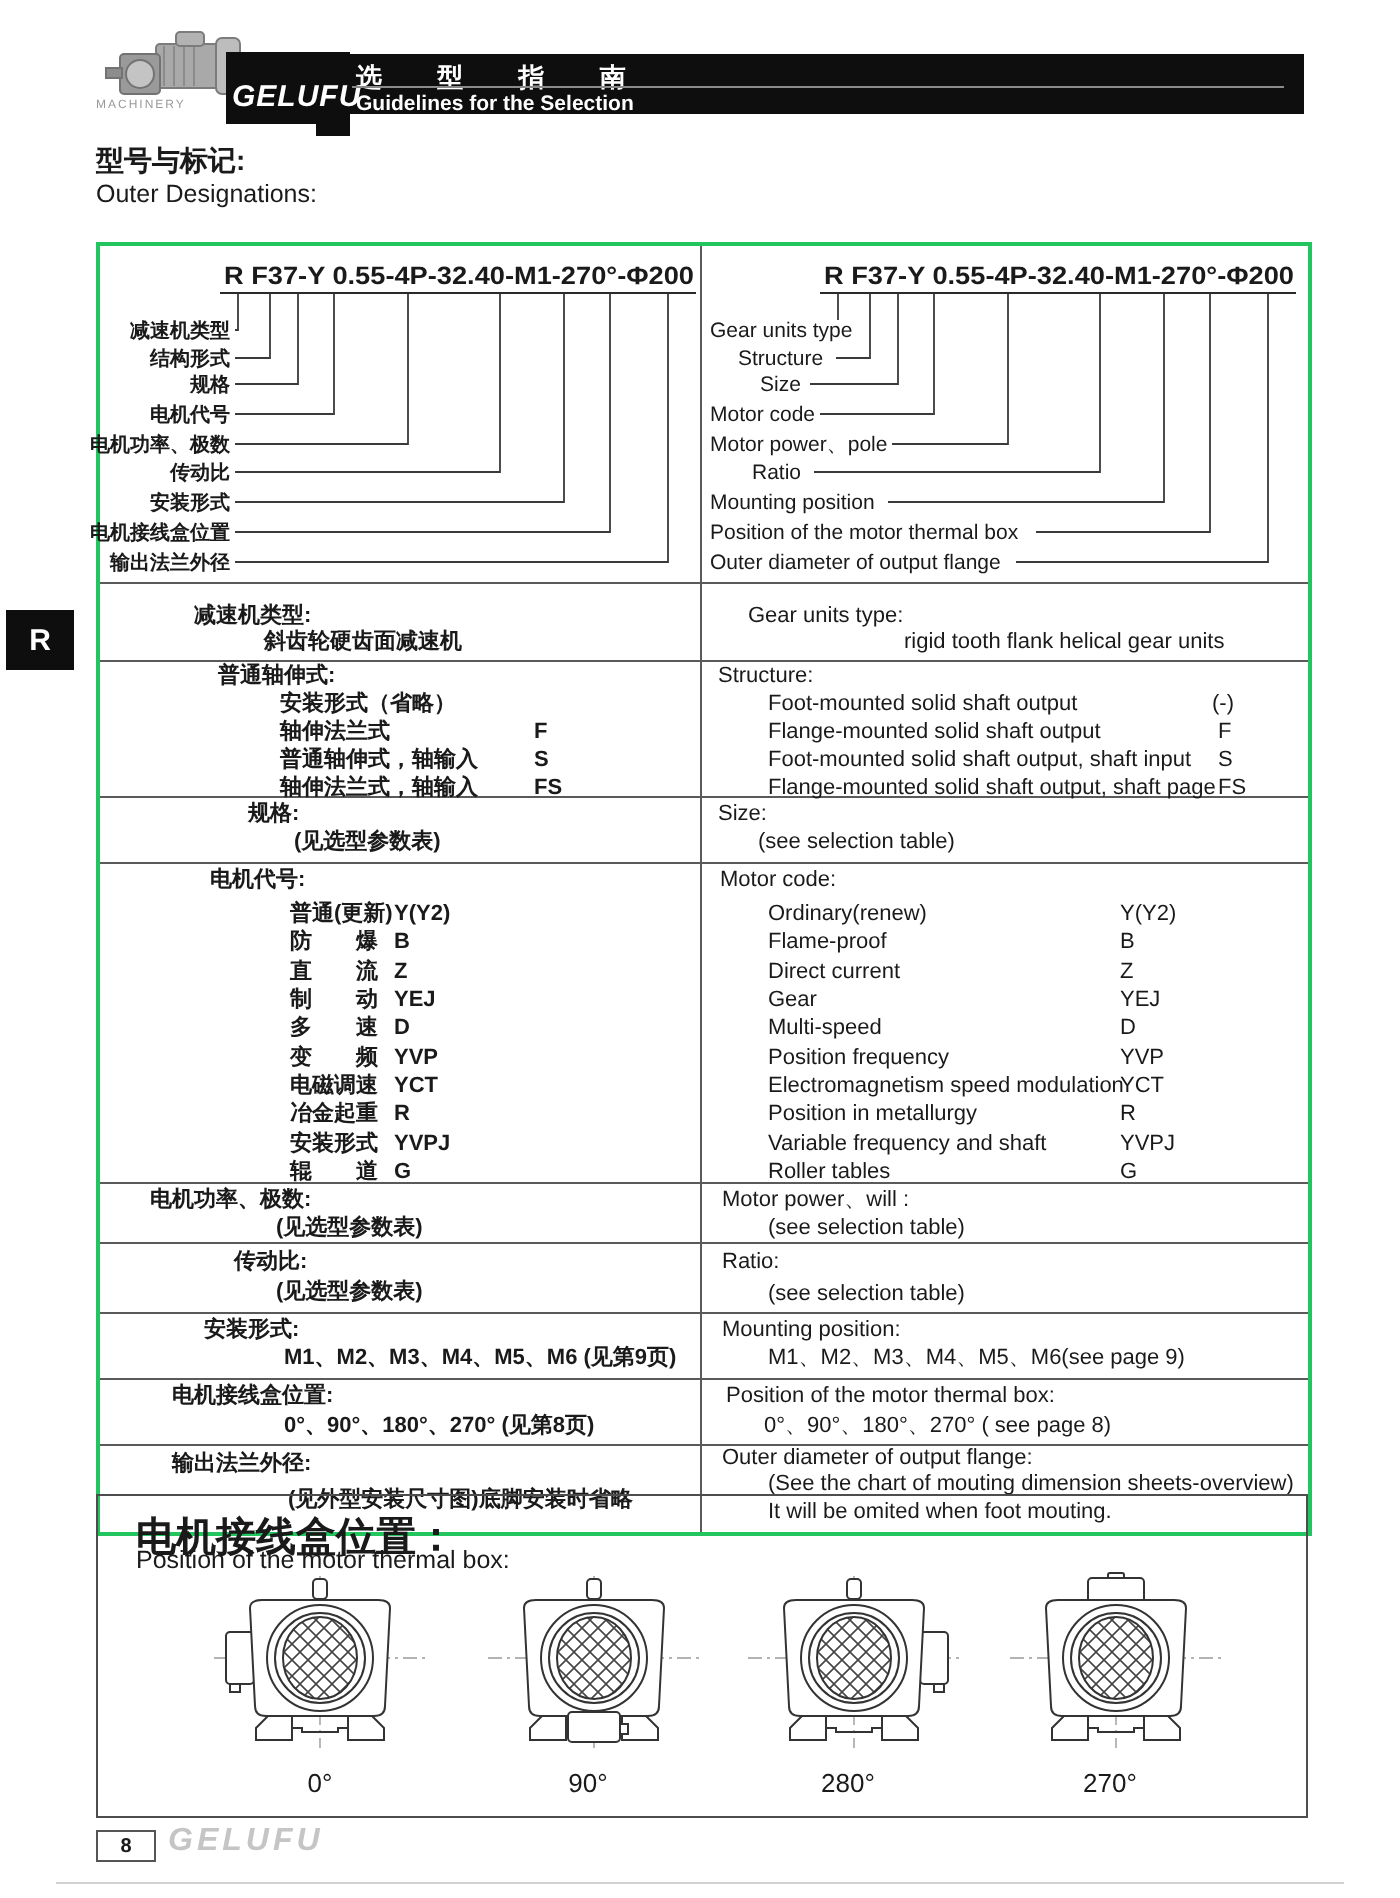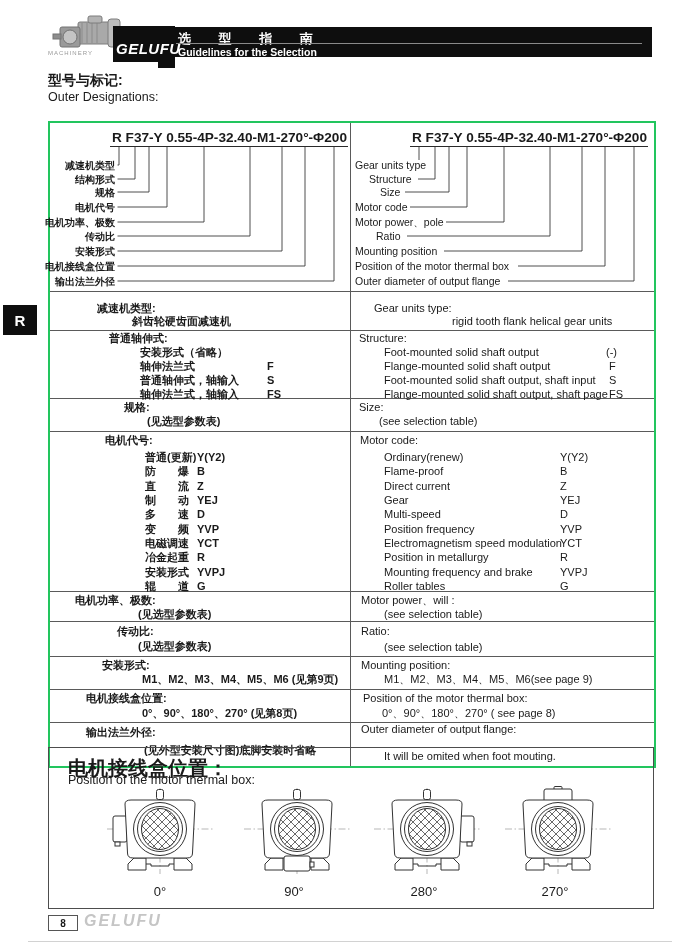--- a/index.html
+++ b/index.html
@@ -193,21 +193,21 @@
     <span class="t zh" style="left:147px;top:444px">YVPJ</span>
     <span class="t zh" style="left:147px;top:458px">G</span>
     <span class="t en" style="left:334px;top:329px">Ordinary(renew)</span>
     <span class="t en" style="left:334px;top:343px">Flame-proof</span>
     <span class="t en" style="left:334px;top:358px">Direct current</span>
     <span class="t en" style="left:334px;top:372px">Gear</span>
     <span class="t en" style="left:334px;top:386px">Multi-speed</span>
     <span class="t en" style="left:334px;top:401px">Position frequency</span>
     <span class="t en" style="left:334px;top:415px">Electromagnetism speed modulation</span>
     <span class="t en" style="left:334px;top:429px">Position in metallurgy</span>
-    <span class="t en" style="left:334px;top:444px">Mounting frequency and brake</span>
+    <span class="t en" style="left:334px;top:444px">Variable frequency and shaft</span>
     <span class="t en" style="left:334px;top:458px">Roller tables</span>
     <span class="t en" style="left:510px;top:329px">Y(Y2)</span>
     <span class="t en" style="left:510px;top:343px">B</span>
     <span class="t en" style="left:510px;top:358px">Z</span>
     <span class="t en" style="left:510px;top:372px">YEJ</span>
     <span class="t en" style="left:510px;top:386px">D</span>
     <span class="t en" style="left:510px;top:401px">YVP</span>
     <span class="t en" style="left:510px;top:415px">YCT</span>
     <span class="t en" style="left:510px;top:429px">R</span>
     <span class="t en" style="left:510px;top:444px">YVPJ</span>
@@ -229,20 +229,21 @@
     <span class="t en" style="left:334px;top:551px">M1、M2、M3、M4、M5、M6(see page 9)</span>
 
     <span class="t zh" style="left:36px;top:570px">电机接线盒位置:</span>
     <span class="t zh" style="left:92px;top:585px">0°、90°、180°、270° (见第8页)</span>
     <span class="t en" style="left:313px;top:570px">Position of the motor thermal box:</span>
     <span class="t en" style="left:332px;top:585px">0°、90°、180°、270° ( see page 8)</span>
 
     <span class="t zh" style="left:36px;top:604px">输出法兰外径:</span>
     <span class="t zh" style="left:94px;top:622px">(见外型安装尺寸图)底脚安装时省略</span>
     <span class="t en" style="left:311px;top:601px">Outer diameter of output flange:</span>
+    <span class="t en" style="left:334px;top:614px">(See the chart of mouting dimension sheets-overview)</span>
     <span class="t en" style="left:334px;top:628px">It will be omited when foot mouting.</span>
   </div>
 
   <div class="bbox">
     <div class="bbox-title-zh">电机接线盒位置：</div>
     <div class="bbox-title-en">Position of the motor thermal box:</div>
 
     <svg width="0" height="0" style="position:absolute">
       <defs>
         <pattern id="xh" width="8" height="8" patternUnits="userSpaceOnUse">

